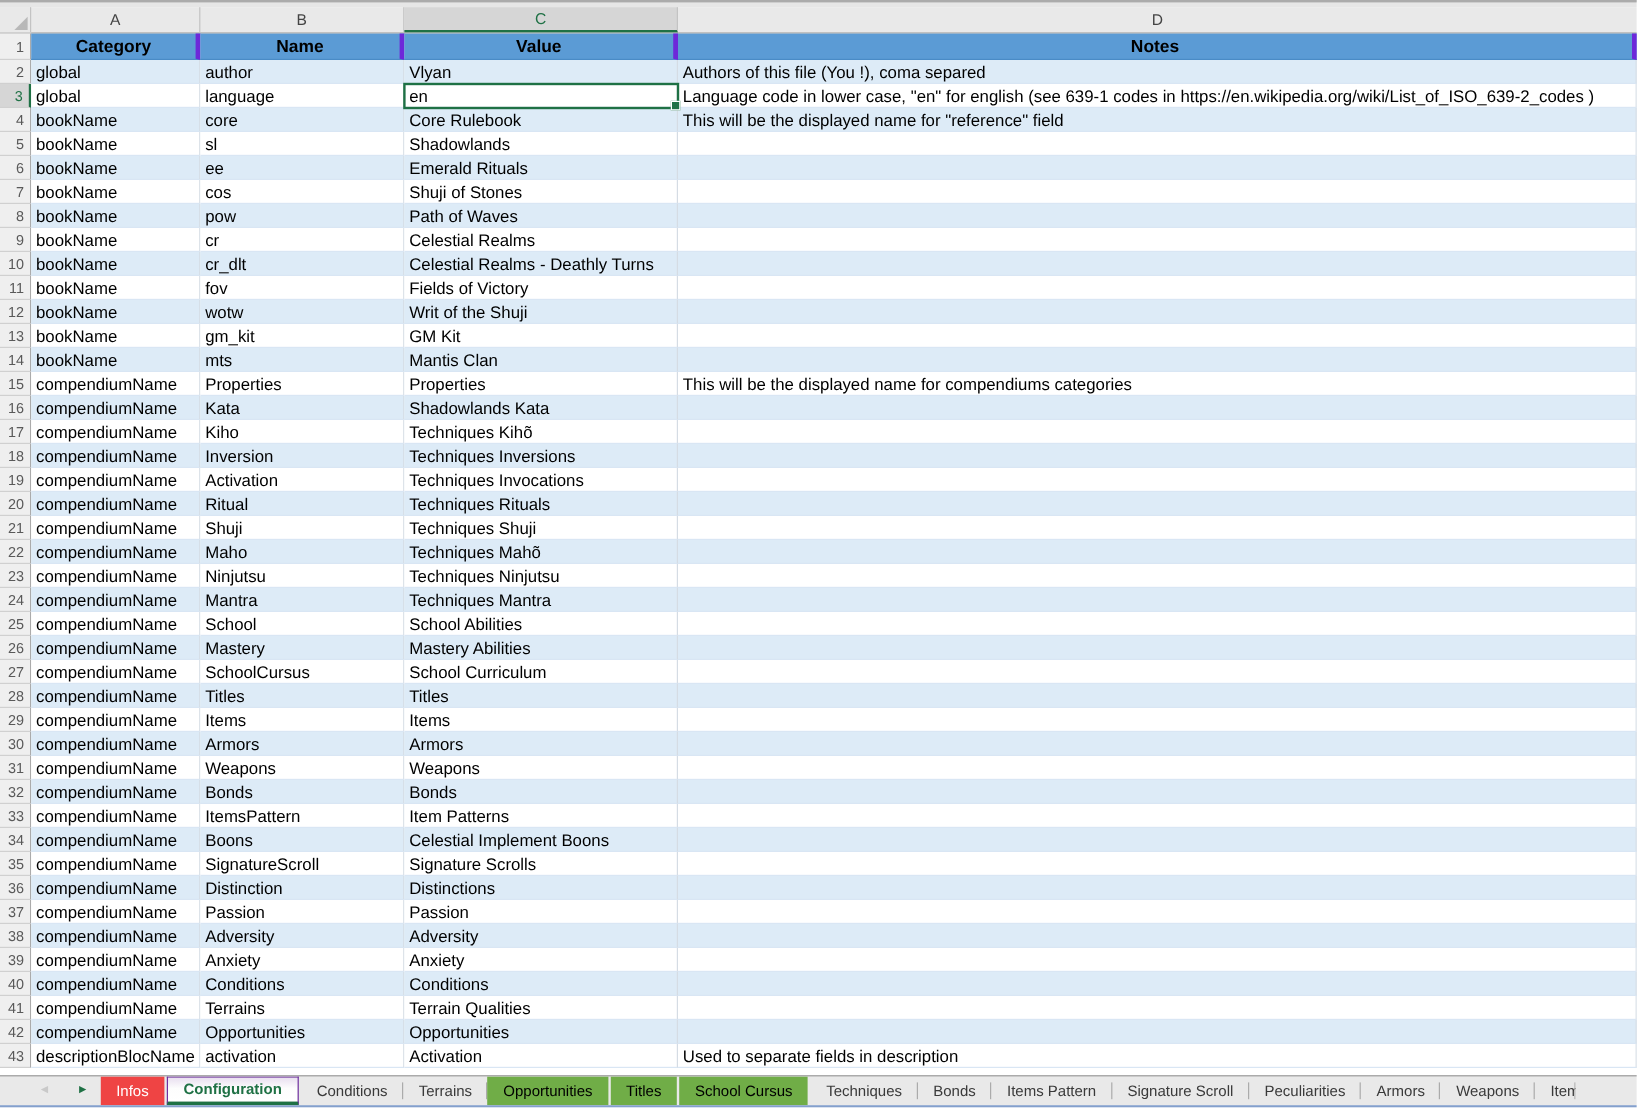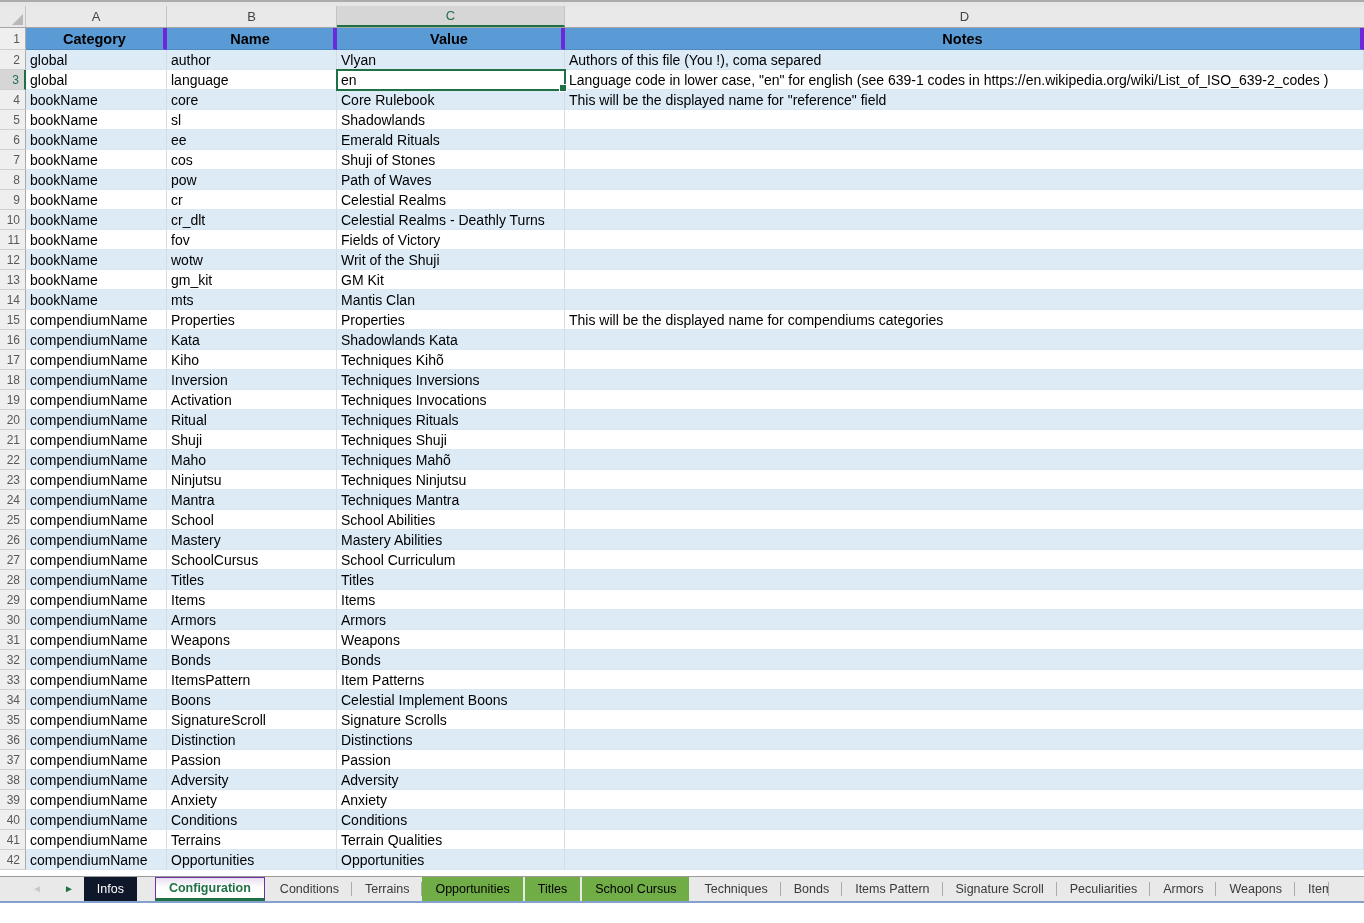--- a/index.html
+++ b/index.html
@@ -45,21 +45,21 @@
              display:flex; align-items:stretch; overflow:hidden; width:1364px; }
   .tab-nav { display:flex; align-items:center; padding:0 10px 0 32px; gap:22px; }
   .tab-nav .arrow { font-size:10px; line-height:1; cursor:default; }
   .arrow-left { color:#C9C9C9; }
   .arrow-right { color:#1F7145; }
   .tabs { display:flex; align-items:stretch; white-space:nowrap; }
   .tab { display:flex; align-items:center; padding:0 13px; font-size:12.5px; color:#3A3A3A;
          position:relative; cursor:pointer; }
   .tab.plainTab::after { content:""; position:absolute; right:0; top:5px; bottom:5px;
          width:1px; background:#ABABAB; }
-  .tab.purple { background:#0f172a; color:#FFFFFF; margin-right:18px; }
+  .tab.purple { background:#ef4444; color:#FFFFFF; margin-right:2px; }
   .tab.green  { background:#70AD47; color:#000000; margin-right:2px; }
   .tab.active { background:linear-gradient(#E9DFF0 0%, #FDFDFD 45%, #FFFFFF 100%);
                 color:#1F7145; font-weight:bold;
                 border-left:1px solid #7030A0; border-right:1px solid #7030A0; border-top:1px solid #7030A0;
                 border-bottom:3px solid #1F7145; margin-right:2px; }
   .tab.truncated { max-width:34px; overflow:hidden; }
   .bottom-edge { height:2px; background:#84A0CC; }
 </style>
 </head>
 <body>
@@ -363,20 +363,27 @@
         <div class="cell w-b">Terrains</div>
         <div class="cell w-c">Terrain Qualities</div>
         <div class="cell w-d"></div>
       </div>
       <div class="grid-row band">
         <div class="rownum">42</div>
         <div class="cell w-a">compendiumName</div>
         <div class="cell w-b">Opportunities</div>
         <div class="cell w-c">Opportunities</div>
         <div class="cell w-d"></div>
+      </div>
+      <div class="grid-row plain">
+        <div class="rownum">43</div>
+        <div class="cell w-a">descriptionBlocName</div>
+        <div class="cell w-b">activation</div>
+        <div class="cell w-c">Activation</div>
+        <div class="cell w-d">Used to separate fields in description</div>
       </div>
     </div>
 
   <div class="grid-gap"></div>
 
   <div class="tab-bar">
     <div class="tab-nav">
       <span class="arrow arrow-left">◄</span>
       <span class="arrow arrow-right">►</span>
     </div>

